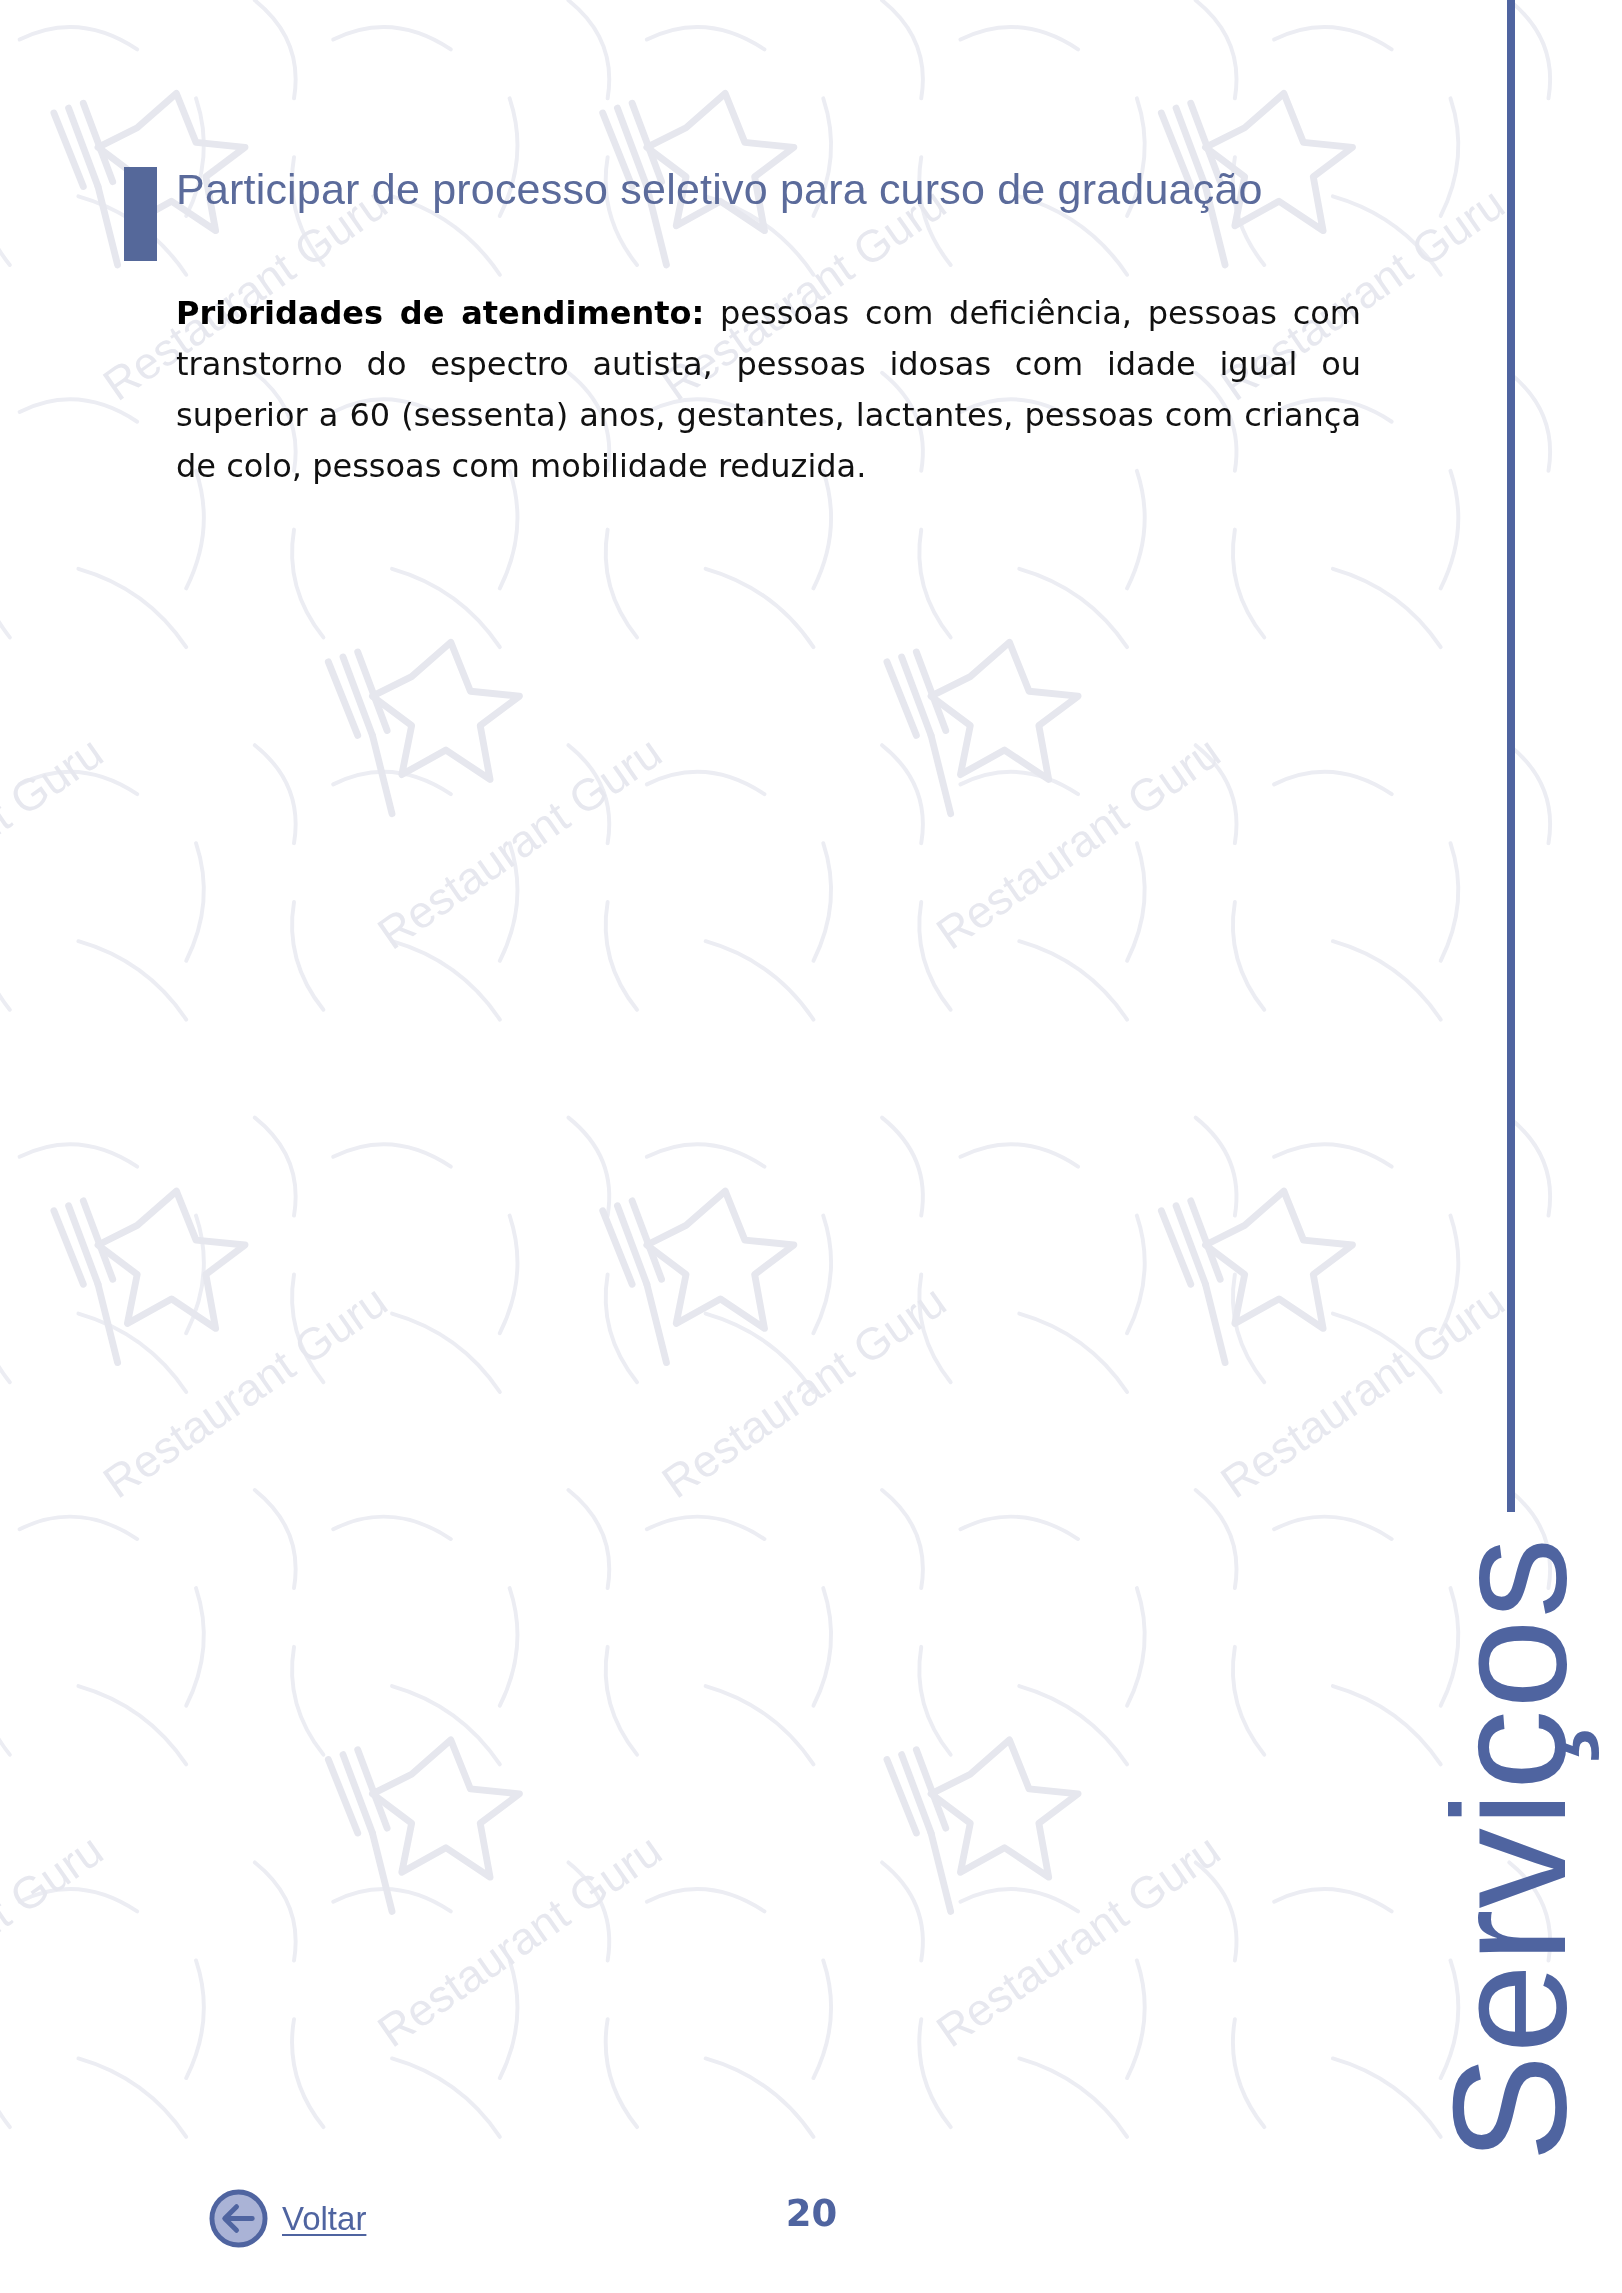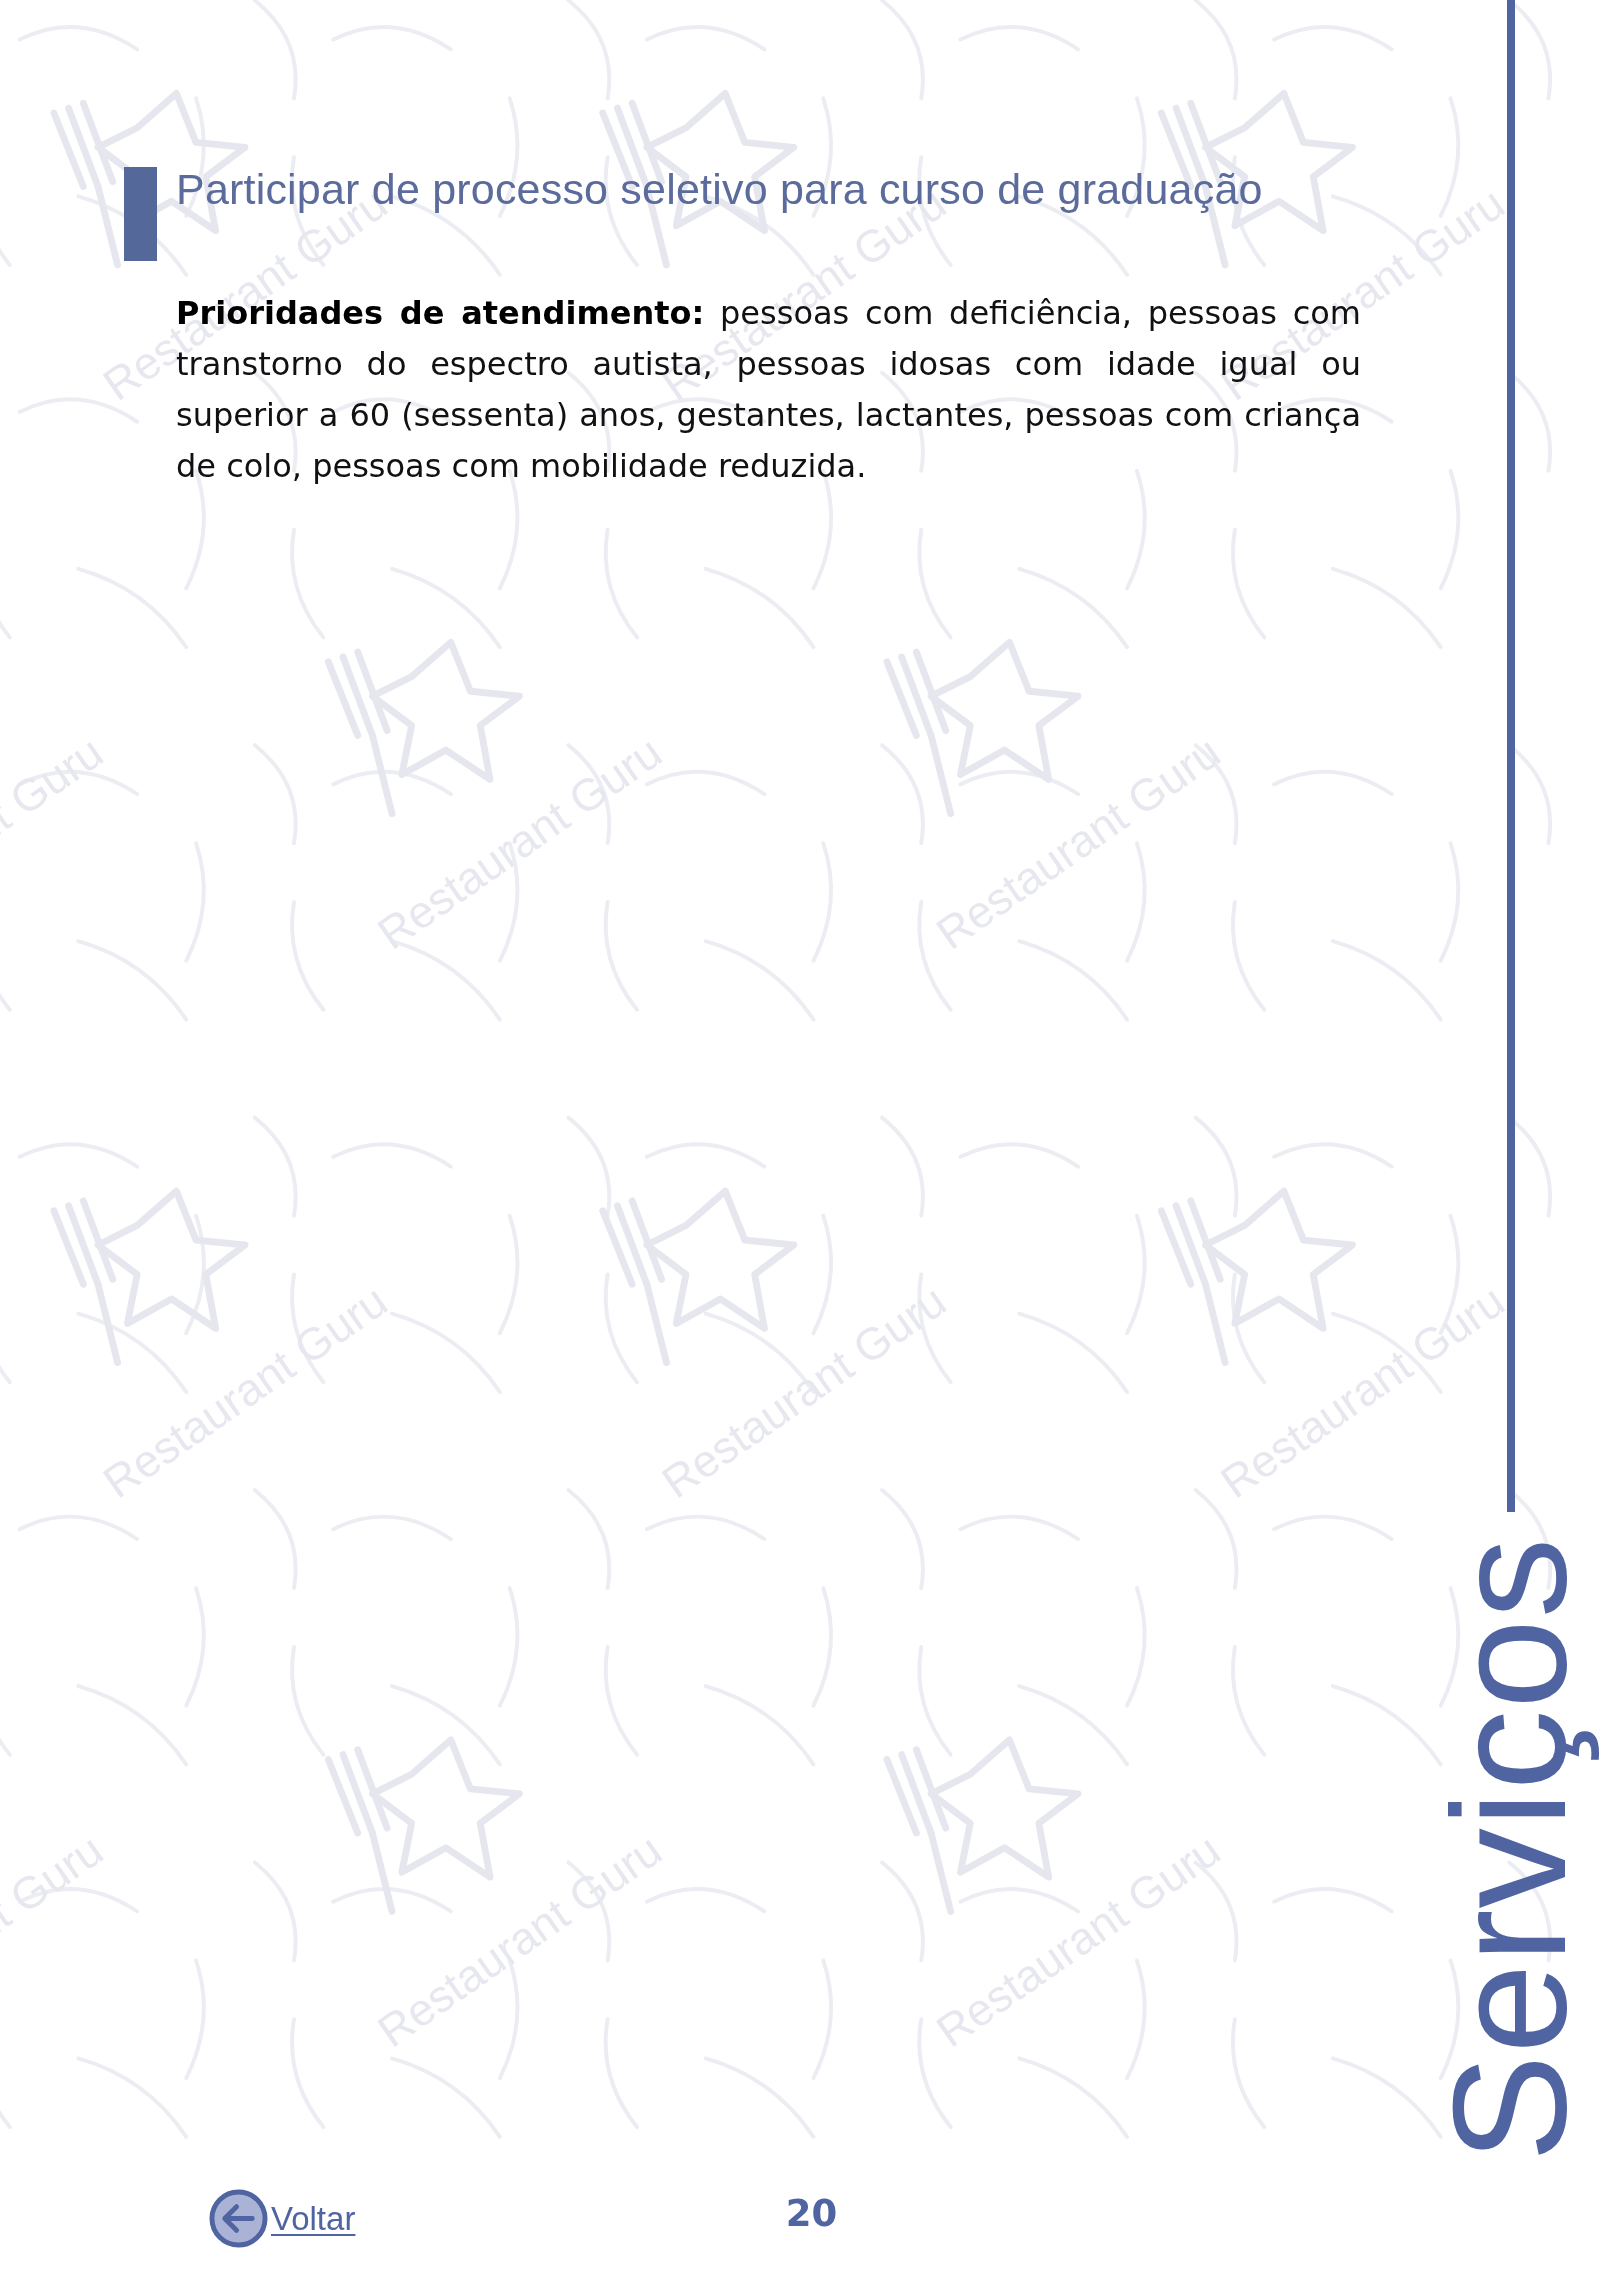--- a/index.html
+++ b/index.html
@@ -99,21 +99,21 @@
       text-decoration: none;
       z-index: 1;
       cursor: pointer;
     }
     .back-icon {
       width: 59px;
       height: 59px;
       display: block;
     }
     .back-label {
-      margin-left: 3px;
+      margin-left: 14px;
       font-family: "Liberation Sans", sans-serif;
       font-size: 33px;
       color: #4f64a0;
       text-decoration: underline;
       text-underline-offset: 3.9px;
       text-decoration-thickness: 2px;
       text-align: right;
     }
     .page-number {
       position: absolute;

